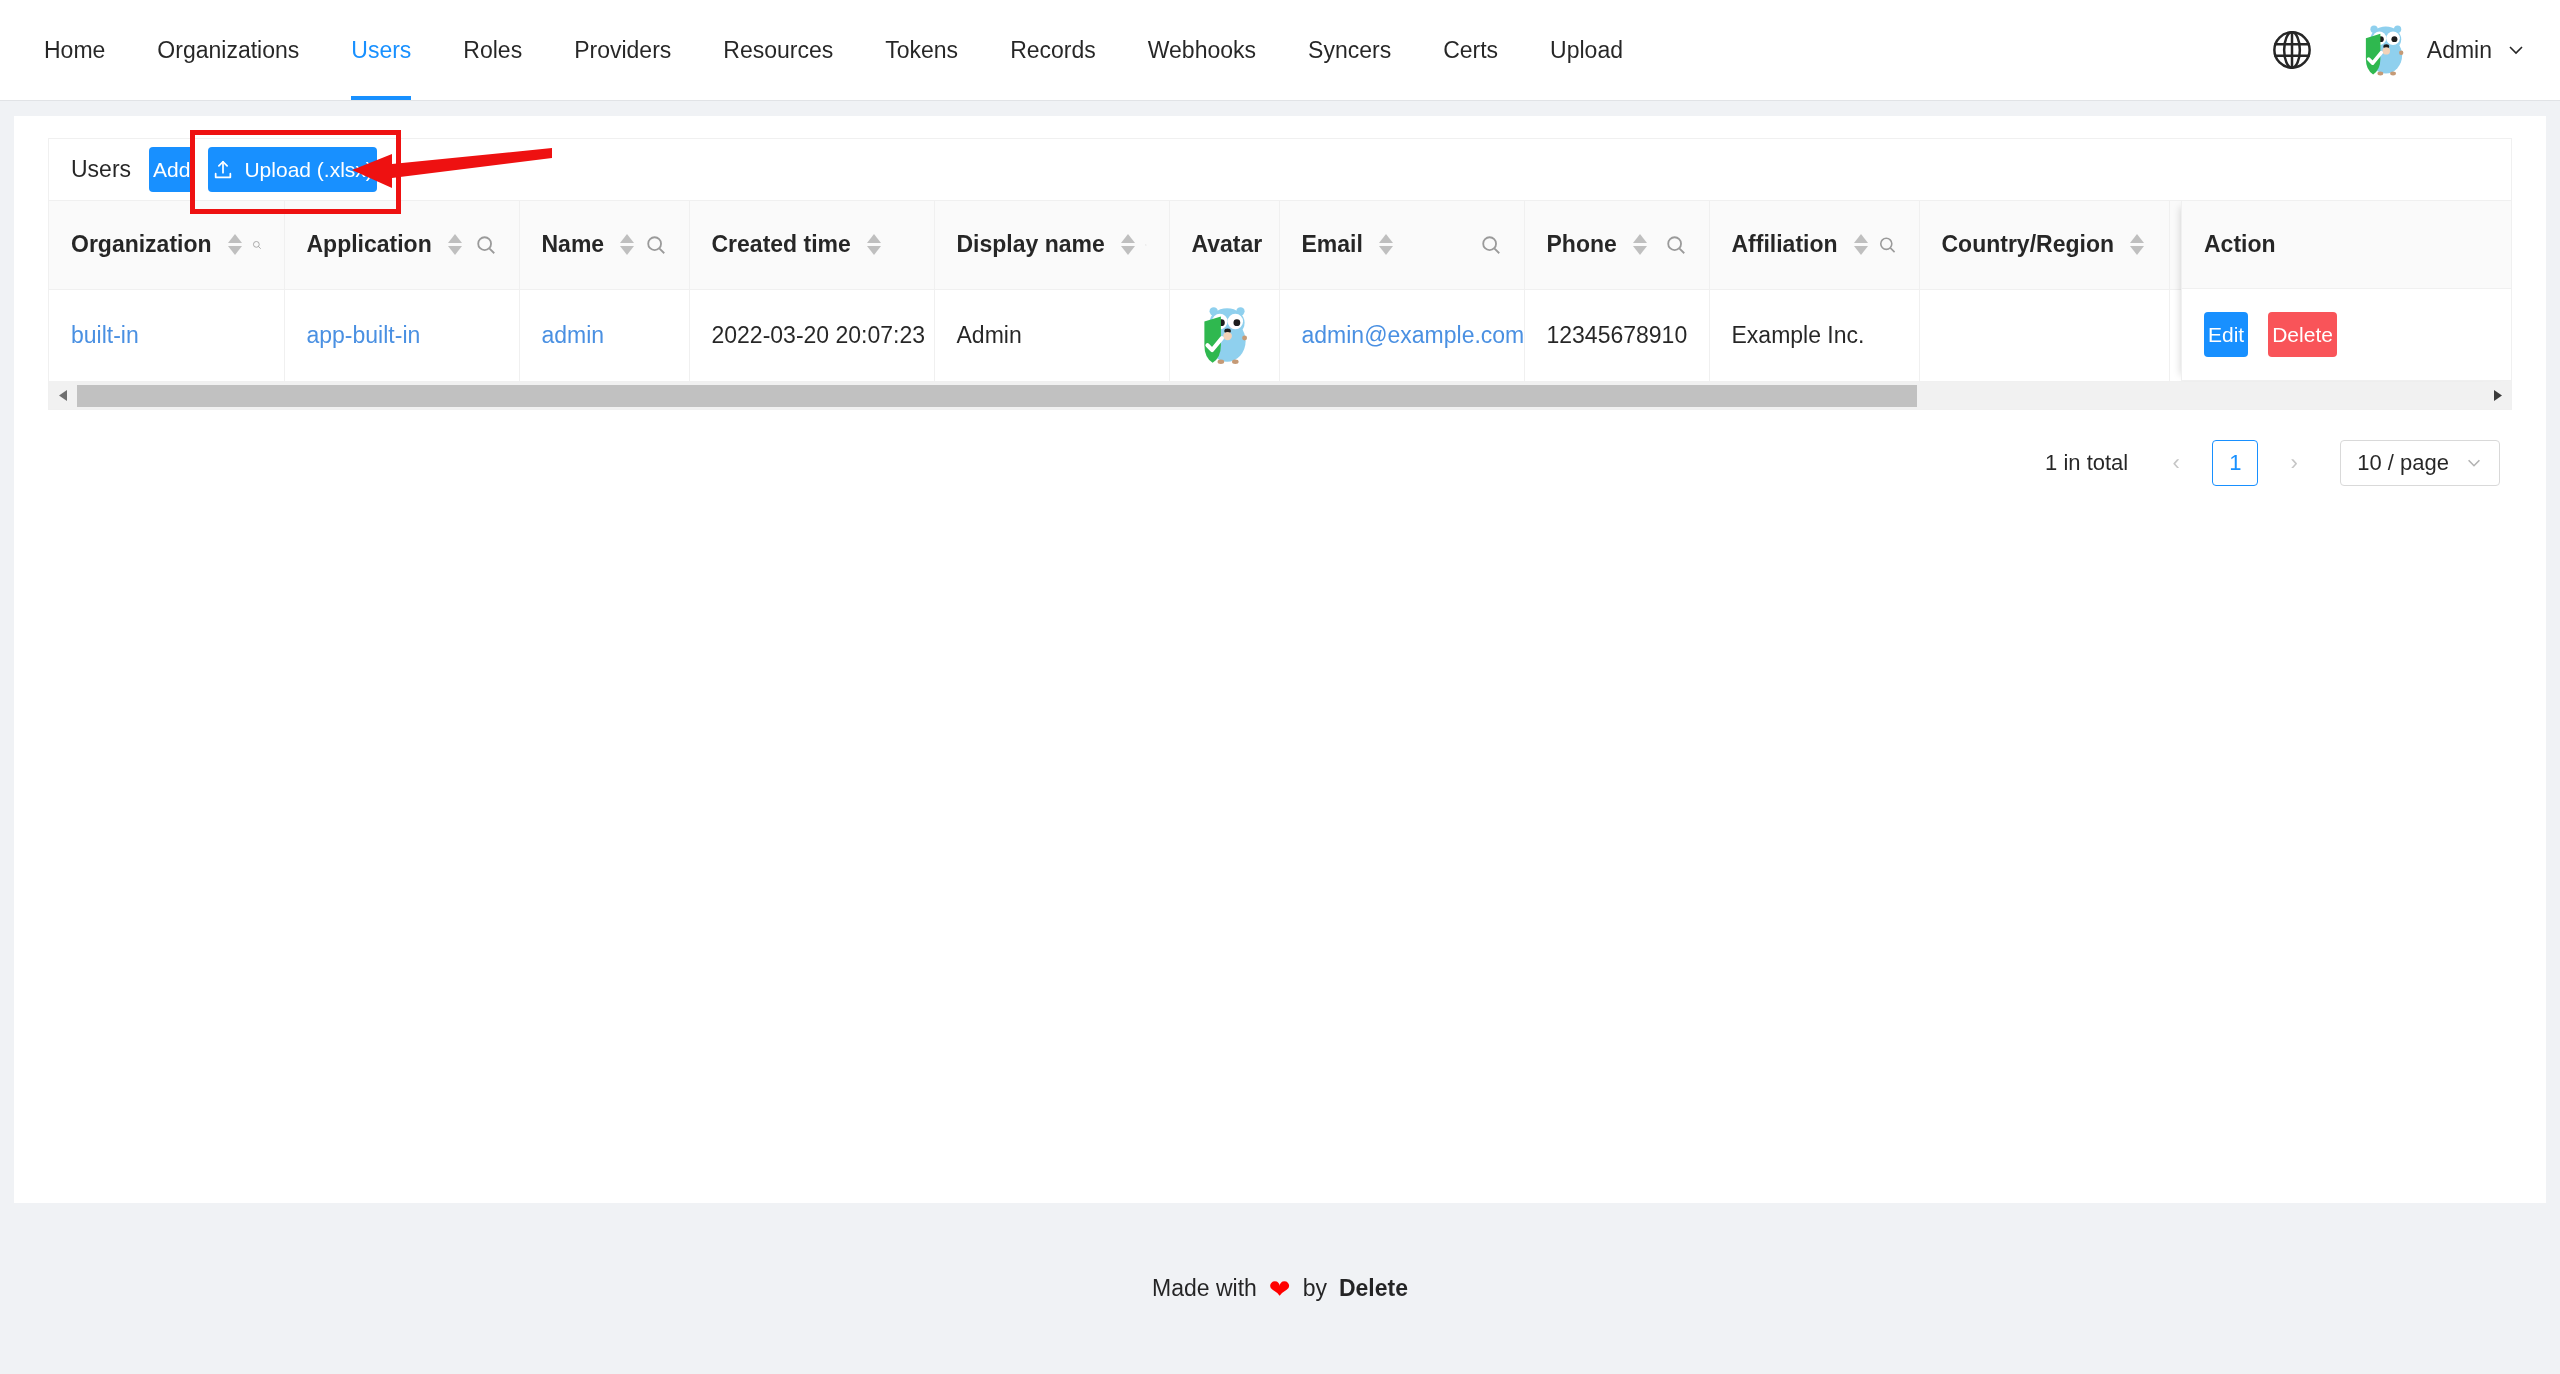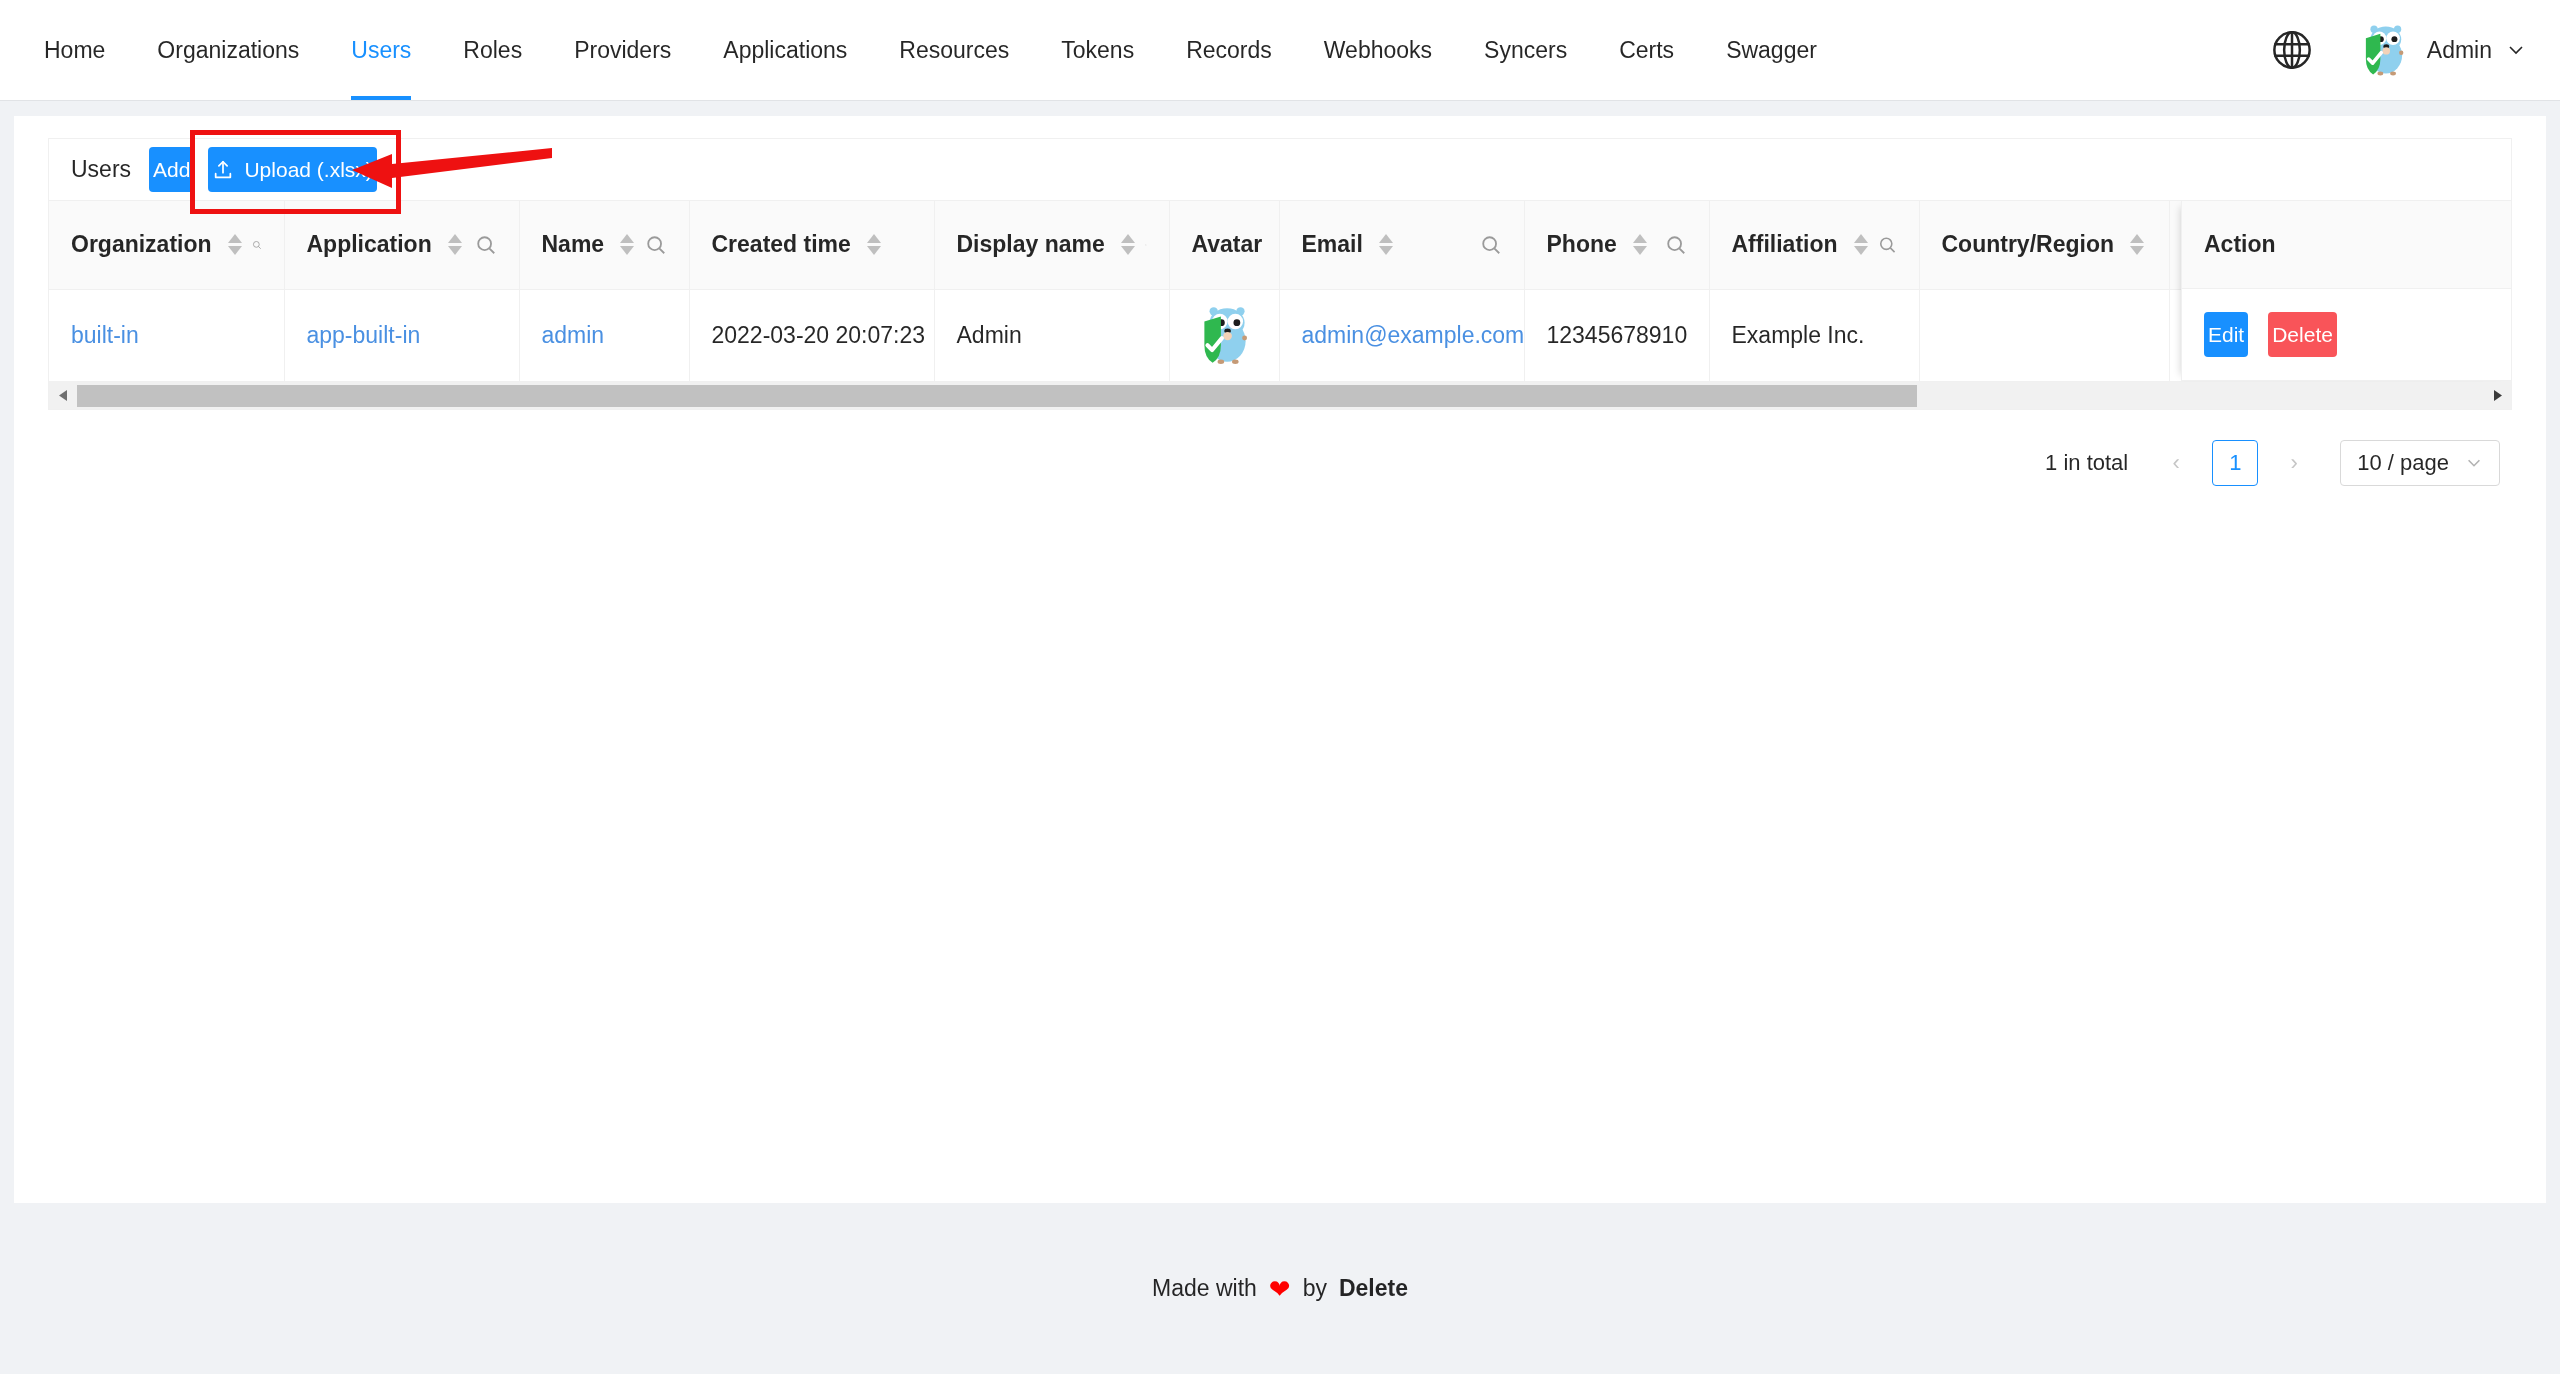--- a/index.html
+++ b/index.html
@@ -225,42 +225,39 @@
     <div class="nav-tab active">
         <span>Users</span>
       </div>
     <div class="nav-tab">
         <span>Roles</span>
       </div>
     <div class="nav-tab">
         <span>Providers</span>
       </div>
     <div class="nav-tab">
-        <span>Applications</span>
-      </div>
-    <div class="nav-tab">
         <span>Resources</span>
       </div>
     <div class="nav-tab">
         <span>Tokens</span>
       </div>
     <div class="nav-tab">
         <span>Records</span>
       </div>
     <div class="nav-tab">
         <span>Webhooks</span>
       </div>
     <div class="nav-tab">
         <span>Syncers</span>
       </div>
     <div class="nav-tab">
         <span>Certs</span>
       </div>
     <div class="nav-tab">
-        <span>Swagger</span>
+        <span>Upload</span>
       </div>
   </div>
 
   <div class="nav-right">
     <svg class="globe-icon" viewBox="0 0 24 24" fill="none" stroke="#262626" stroke-width="1.3">
       <circle cx="12" cy="12" r="9.2"></circle>
       <ellipse cx="12" cy="12" rx="4.1" ry="9.2"></ellipse>
       <line x1="2.8" y1="9" x2="21.2" y2="9"></line>
       <line x1="2.8" y1="15" x2="21.2" y2="15"></line>
       <line x1="12" y1="2.8" x2="12" y2="21.2"></line>

